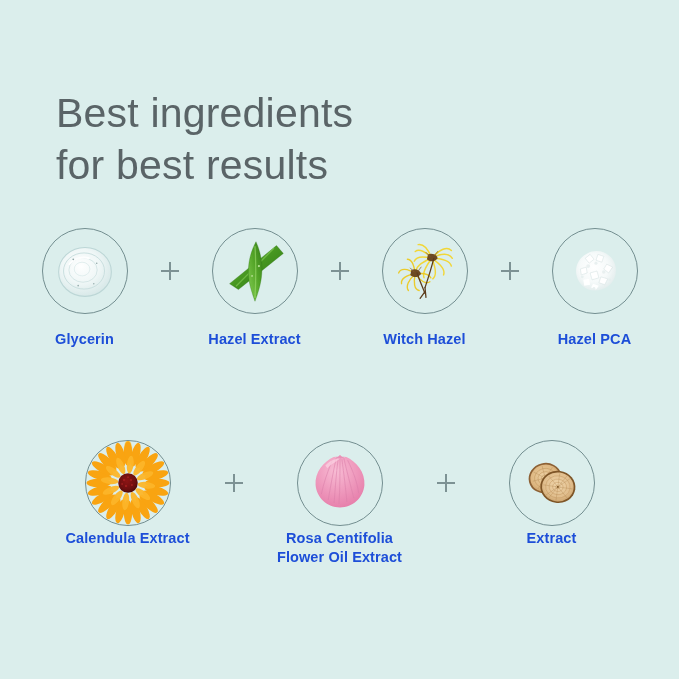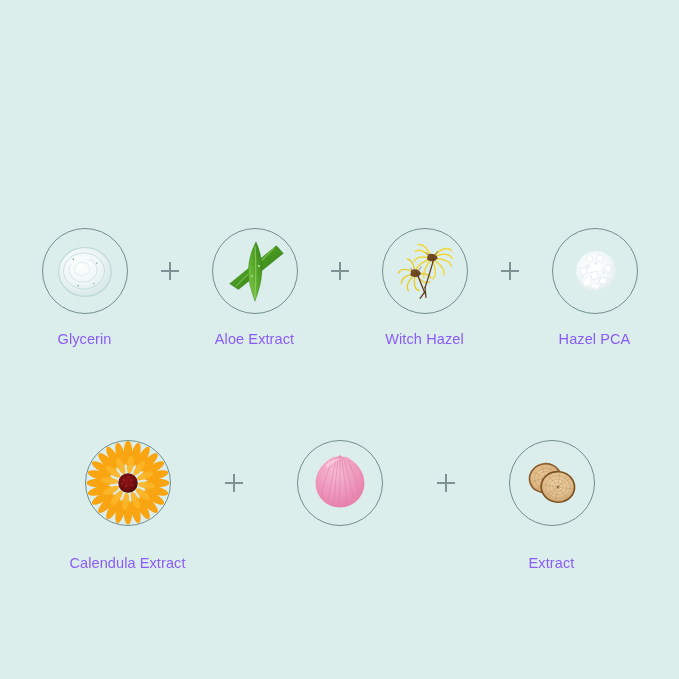--- a/index.html
+++ b/index.html
@@ -68,28 +68,28 @@
   .art {
     position: absolute;
     left: 0; top: 0;
     width: 100%;
     height: 100%;
   }
 
   .label {
     margin-top: 16px;
     text-align: center;
-    color: #8b5cf6;
+    color: #1d4ed8;
     font-size: 14.5px;
     line-height: 19px;
-    font-weight: 400;
+    font-weight: 700;
     white-space: pre-line;
     letter-spacing: 0.1px;
   }
-  .row-2 .label { margin-top: 28px; }
+  .row-2 .label { margin-top: 3px; }
 
   
   .plus {
     position: relative;
     width: 18px;
     height: 86px;
     flex: 0 0 auto;
   }
   .plus::before, .plus::after {
     content: "";
@@ -105,20 +105,22 @@
     width: 2px; height: 18px;
   }
   .row-1 .plus { margin: 0 18px; }
   .row-2 .plus { margin: 0 22px; }
 </style>
 </head>
 <body>
 
 <div class="poster">
 
+  <h1 class="headline">Best ingredients
+for best results</h1>
 
   <div class="row row-1">
 
     <div class="ing">
       <div class="circle">
         <svg class="art" viewBox="0 0 86 86">
           <defs>
             <radialGradient id="gelG" cx="42%" cy="38%" r="62%">
               <stop offset="0%" stop-color="#ffffff" stop-opacity="0.98"></stop>
               <stop offset="55%" stop-color="#f2f8f8" stop-opacity="0.9"></stop>
@@ -162,21 +164,21 @@
           <path d="M65 17 L72 25 L26 62 L17 56 Z" fill="none" stroke="#2c6f14" stroke-width="0.6" opacity="0.55"></path>
           <path d="M62 20 L24 58" stroke="#8ed45f" stroke-width="1.4" opacity="0.55" stroke-linecap="round"></path>
 
           <path d="M44 13 C50 26 52 42 48 58 C46 66 44 71 43 74 C42 71 40 66 38 58 C34 42 37 26 44 13 Z" fill="url(#aloeB)"></path>
           <path d="M44 13 C50 26 52 42 48 58 C46 66 44 71 43 74 C42 71 40 66 38 58 C34 42 37 26 44 13 Z" fill="none" stroke="#2d7415" stroke-width="0.6" opacity="0.5"></path>
           <path d="M43 18 C44 34 44 52 43 70" stroke="#9cdc6e" stroke-width="1.3" opacity="0.6" fill="none" stroke-linecap="round"></path>
           <circle cx="47" cy="38" r="1.1" fill="#cdeeae" opacity="0.85"></circle>
           <circle cx="40" cy="48" r="0.9" fill="#cdeeae" opacity="0.8"></circle>
         </svg>
       </div>
-      <div class="label">Aloe Extract</div>
+      <div class="label">Hazel Extract</div>
     </div>
 
     <div class="plus"></div>
 
     <div class="ing">
       <div class="circle">
         <svg class="art" viewBox="0 0 86 86">
           <g stroke="#f3d52e" stroke-width="1.5" fill="none" stroke-linecap="round" opacity="0.95">
             <path d="M50 30 C58 20 66 18 70 22"></path>
             <path d="M50 30 C60 24 68 25 71 30"></path>
@@ -362,20 +364,22 @@
             <path d="M47 18 C50 31 54 46 57 58"></path>
             <path d="M35 20 C30 32 26 44 24 54"></path>
             <path d="M51 20 C57 32 61 44 62 53"></path>
             <path d="M41 19 C39 34 38 50 37 63"></path>
             <path d="M45 19 C47 34 49 50 50 62"></path>
           </g>
           <path d="M28 25 C33 20 38 18 43 18 C40 21 35 23 30 28 Z" fill="#fbd2e2" opacity="0.75"></path>
           <path d="M43 14 C44 16 46 16.5 48 15.8 C46.5 17.5 44.5 18 43 17.6 C41.5 18 39.5 17.5 38 15.8 C40 16.5 42 16 43 14 Z" fill="#e892b7"></path>
         </svg>
       </div>
+      <div class="label">Rosa Centifolia
+Flower Oil Extract</div>
     </div>
 
     <div class="plus"></div>
 
     <div class="ing">
       <div class="circle">
         <svg class="art" viewBox="0 0 86 86">
           <defs>
             <radialGradient id="rootA" cx="45%" cy="40%" r="62%">
               <stop offset="0%" stop-color="#eccfa2"></stop>

